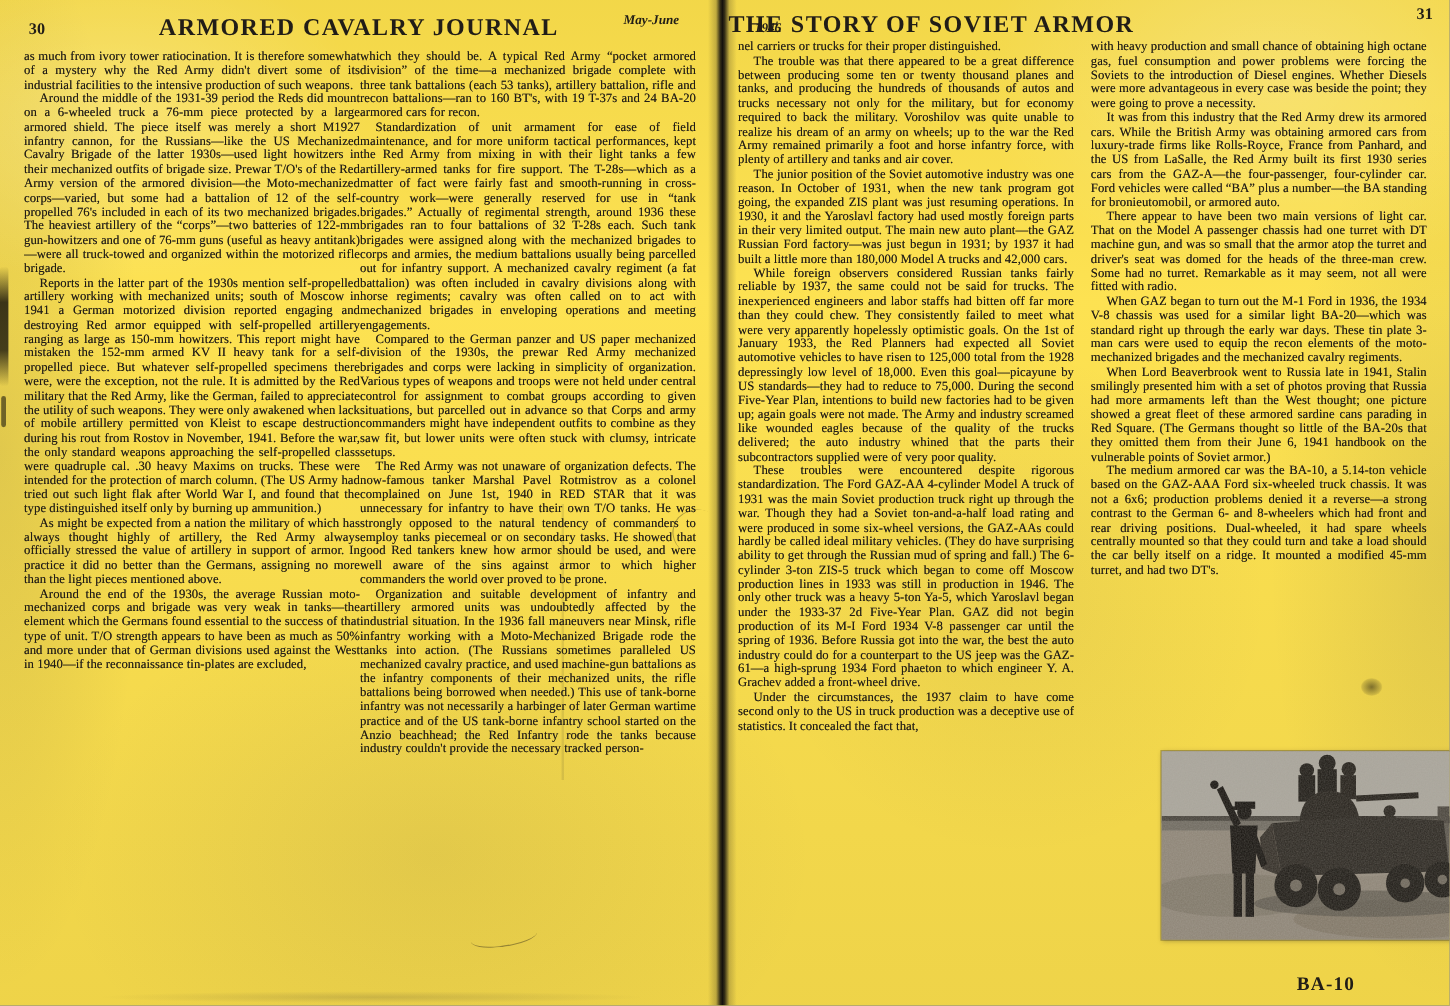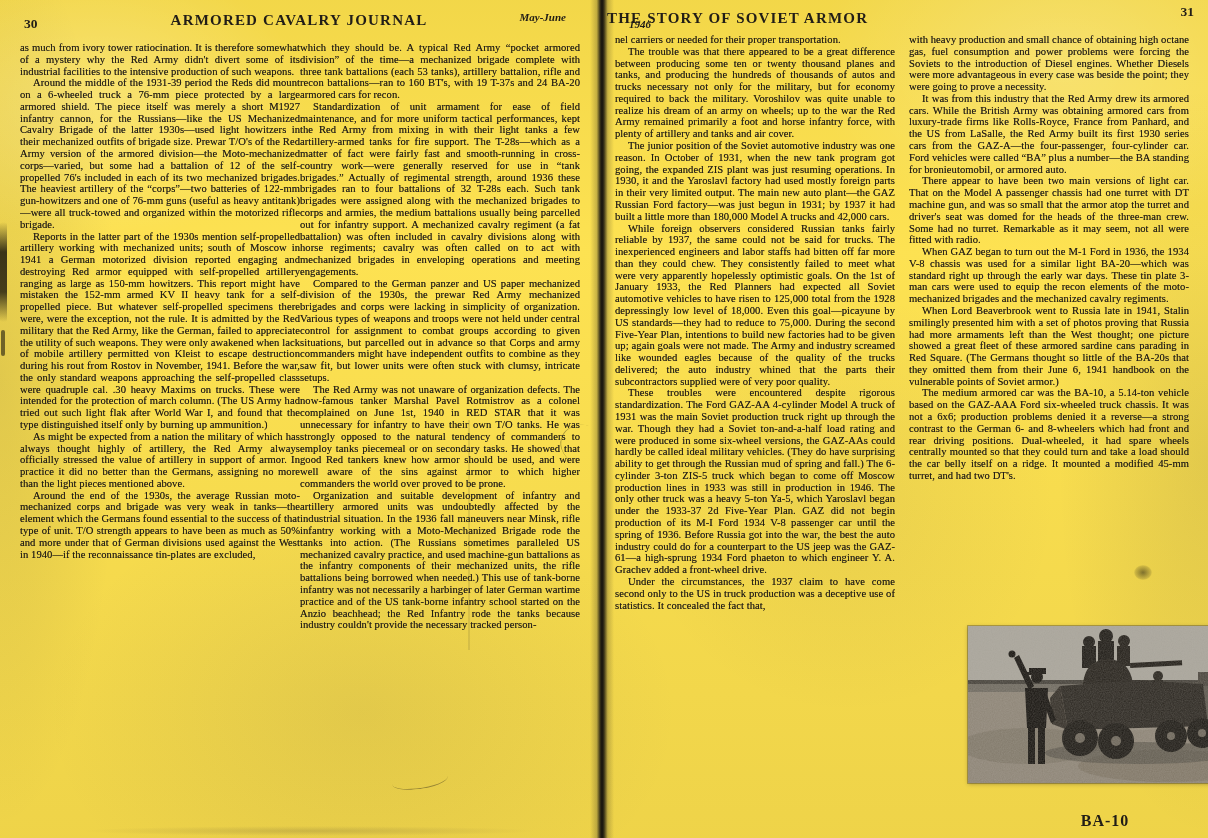--- a/index.html
+++ b/index.html
@@ -29,21 +29,21 @@
   
   #gutter{
     position:absolute;left:590px;top:0;width:24px;height:838px;z-index:4;pointer-events:none;
     background:linear-gradient(90deg,
       rgba(40,36,30,0) 0%, rgba(40,36,30,.25) 28%, rgba(22,19,15,.85) 42%,
       #14110d 50%, rgba(22,19,15,.85) 58%, rgba(40,36,30,.22) 74%, rgba(40,36,30,0) 100%);
   }
 
   
   .hdr{position:absolute;white-space:nowrap;}
-  .hdr-title{font-weight:bold;font-size:15px;letter-spacing:1.2px;}
+  .hdr-title{font-weight:bold;font-size:20px;letter-spacing:1.2px;}
   .hdr-num{font-size:13.5px;font-weight:bold;}
   .hdr-date{font-size:11px;font-weight:bold;font-style:italic;}
 
   
   .cols{position:absolute;display:flex;}
   #left-cols{left:20px;top:42px;width:572px;}
   #right-cols{left:8px;top:34px;width:588px;gap:14px;}
   .col{width:280px;overflow:hidden;}
   #col-l1,#col-l2{height:772px;}
   #col-r1{height:742px;}
@@ -111,21 +111,21 @@
   </div>
 
   <div class="page" id="right-page">
     <div class="page-inner">
       <div class="hdr hdr-date" style="left:22px;top:18px;">1946</div>
       <div class="hdr hdr-title" style="left:0;right:0;top:10px;text-align:left;">THE STORY OF SOVIET ARMOR</div>
       <div class="hdr hdr-num" style="right:14px;top:4px;">31</div>
 
       <div class="cols" id="right-cols">
         <div class="col" id="col-r1">
-            <p class="para">nel carriers or needed for their proper transportation.</p>
+            <p class="para">nel carriers or trucks for their proper distinguished.</p>
             <p class="para indent">The trouble was that there appeared to be a great difference between producing some ten or twenty thousand planes and tanks, and producing the hundreds of thousands of autos and trucks necessary not only for the military, but for economy required to back the military. Voroshilov was quite unable to realize his dream of an army on wheels; up to the war the Red Army remained primarily a foot and horse infantry force, with plenty of artillery and tanks and air cover.</p>
             <p class="para indent">The junior position of the Soviet automotive industry was one reason. In October of 1931, when the new tank program got going, the expanded ZIS plant was just resuming operations. In 1930, it and the Yaroslavl factory had used mostly foreign parts in their very limited output. The main new auto plant—the GAZ Russian Ford factory—was just begun in 1931; by 1937 it had built a little more than 180,000 Model A trucks and 42,000 cars.</p>
             <p class="para indent">While foreign observers considered Russian tanks fairly reliable by 1937, the same could not be said for trucks. The inexperienced engineers and labor staffs had bitten off far more than they could chew. They consistently failed to meet what were very apparently hopelessly optimistic goals. On the 1st of January 1933, the Red Planners had expected all Soviet automotive vehicles to have risen to 125,000 total from the 1928 depressingly low level of 18,000. Even this goal—picayune by US standards—they had to reduce to 75,000. During the second Five-Year Plan, intentions to build new factories had to be given up; again goals were not made. The Army and industry screamed like wounded eagles because of the quality of the trucks delivered; the auto industry whined that the parts their subcontractors supplied were of very poor quality.</p>
             <p class="para indent">These troubles were encountered despite rigorous standardization. The Ford GAZ-AA 4-cylinder Model A truck of 1931 was the main Soviet production truck right up through the war. Though they had a Soviet ton-and-a-half load rating and were produced in some six-wheel versions, the GAZ-AAs could hardly be called ideal military vehicles. (They do have surprising ability to get through the Russian mud of spring and fall.) The 6-cylinder 3-ton ZIS-5 truck which began to come off Moscow production lines in 1933 was still in production in 1946. The only other truck was a heavy 5-ton Ya-5, which Yaroslavl began under the 1933-37 2d Five-Year Plan. GAZ did not begin production of its M-I Ford 1934 V-8 passenger car until the spring of 1936. Before Russia got into the war, the best the auto industry could do for a counterpart to the US jeep was the GAZ-61—a high-sprung 1934 Ford phaeton to which engineer Y. A. Grachev added a front-wheel drive.</p>
             <p class="para indent">Under the circumstances, the 1937 claim to have come second only to the US in truck production was a deceptive use of statistics. It concealed the fact that,</p>
           </div>
         <div class="col" id="col-r2">
 
         <p class="para">with heavy production and small chance of obtaining high octane gas, fuel consumption and power problems were forcing the Soviets to the introduction of Diesel engines. Whether Diesels were more advantageous in every case was beside the point; they were going to prove a necessity.</p>
             <p class="para indent">It was from this industry that the Red Army drew its armored cars. While the British Army was obtaining armored cars from luxury-trade firms like Rolls-Royce, France from Panhard, and the US from LaSalle, the Red Army built its first 1930 series cars from the GAZ-A—the four-passenger, four-cylinder car. Ford vehicles were called “BA” plus a number—the BA standing for bronieutomobil, or armored auto.</p>

